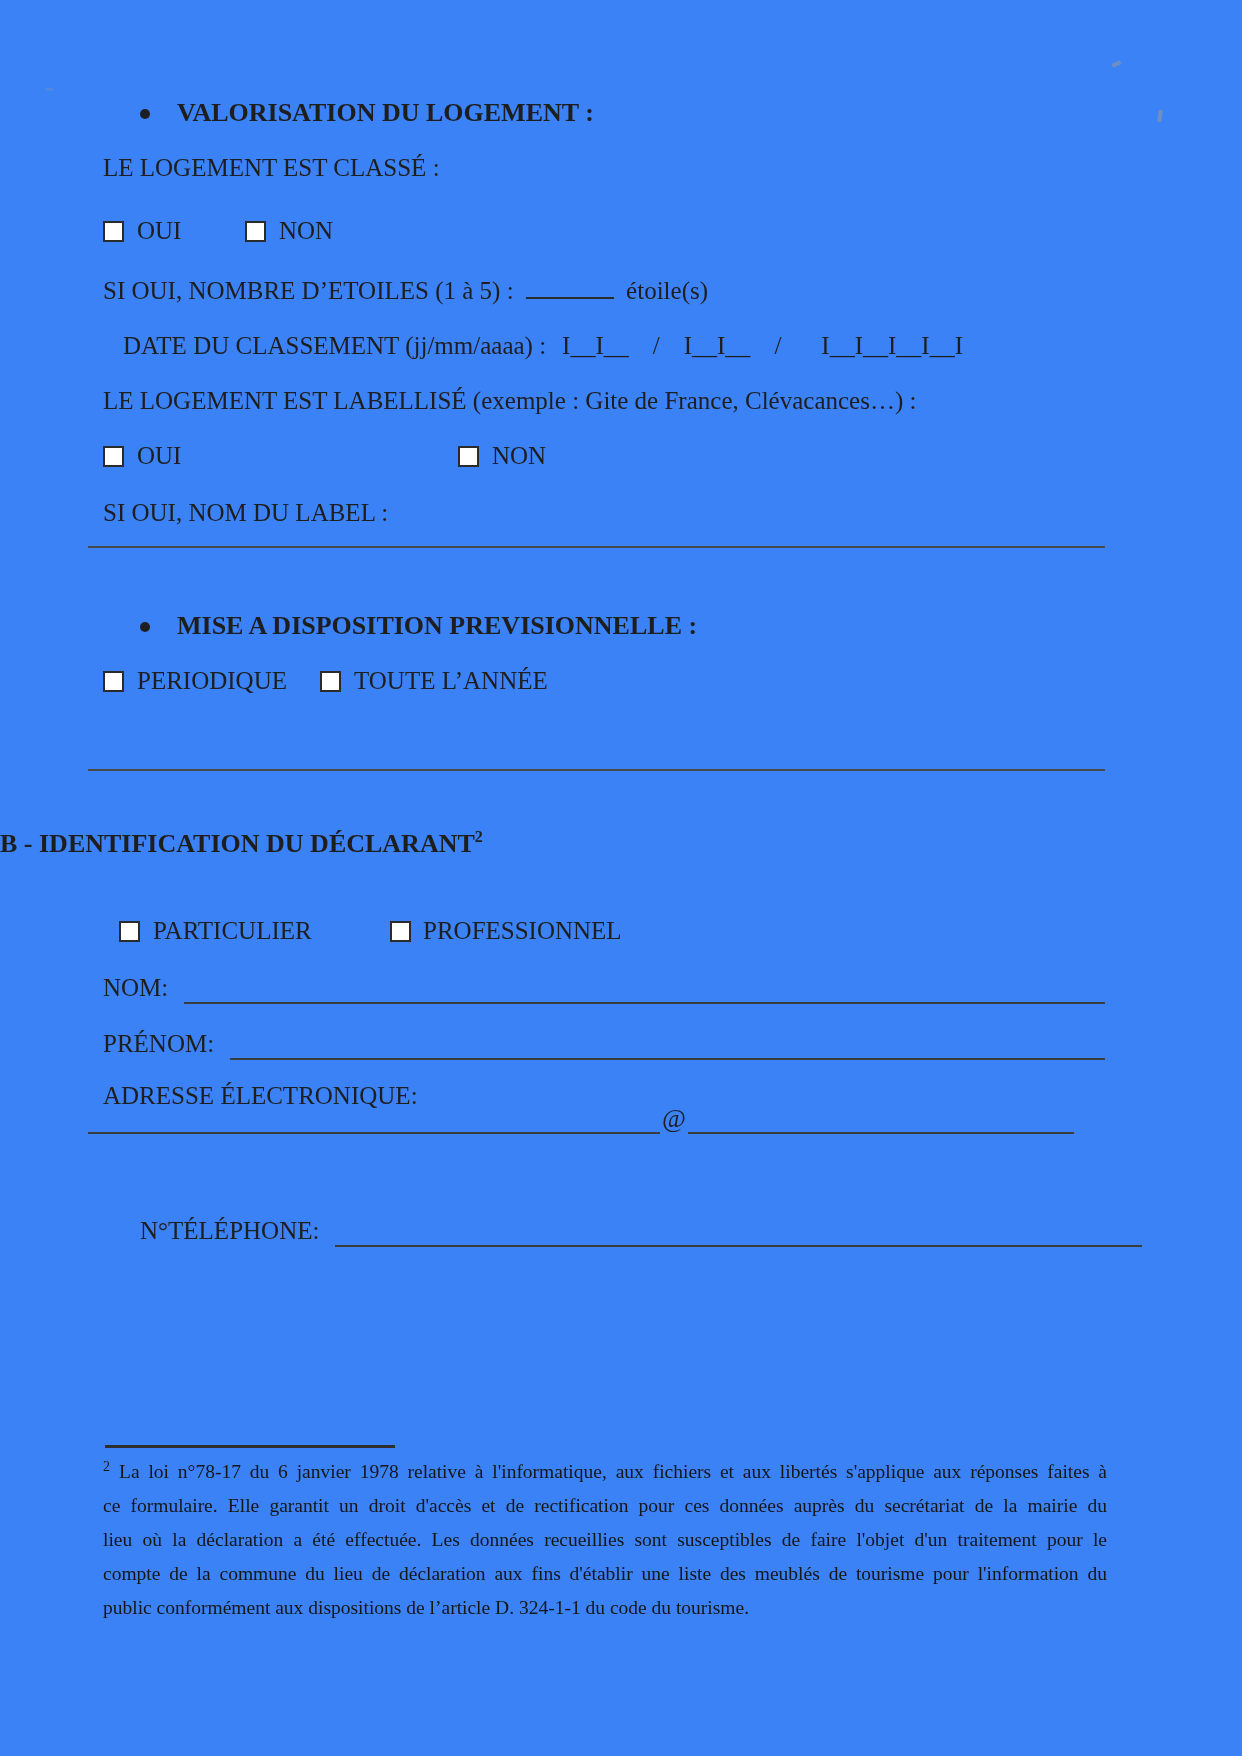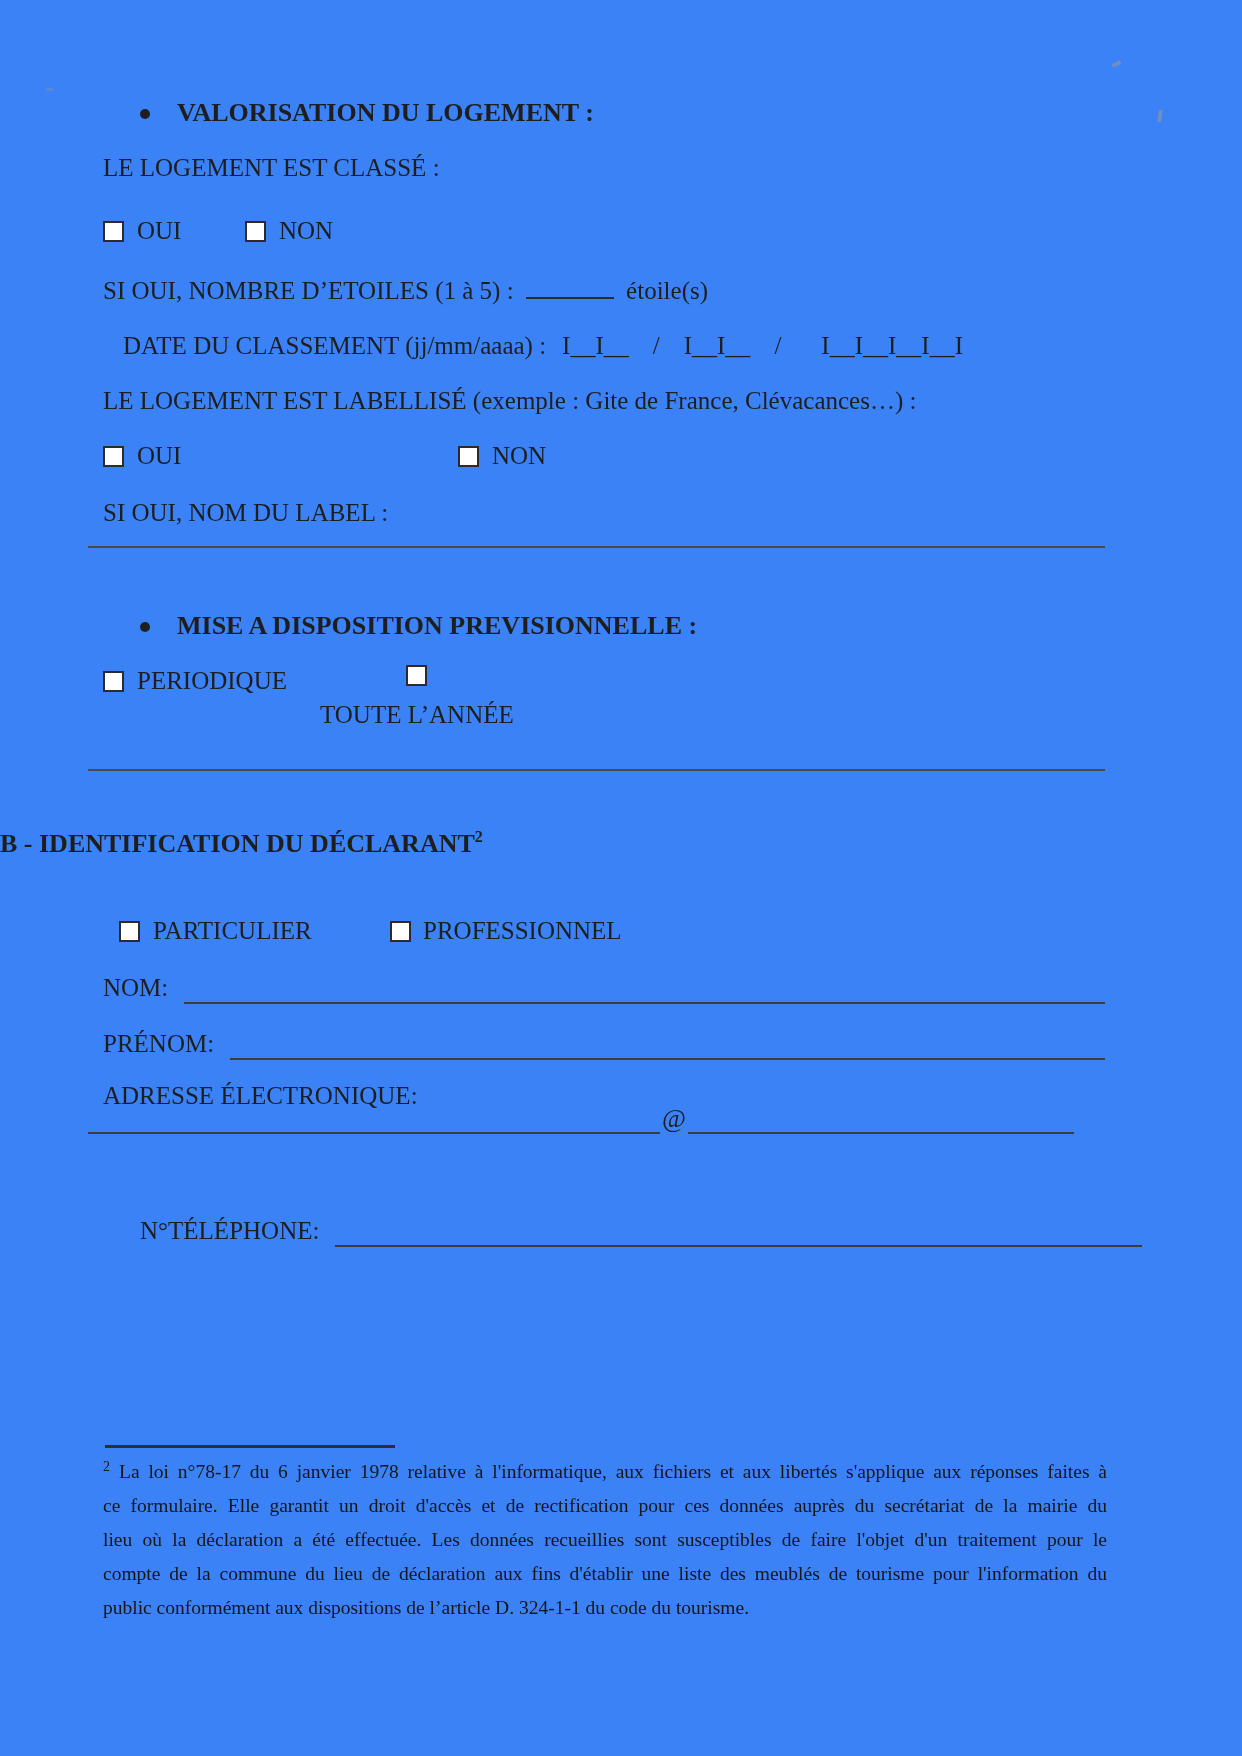--- a/index.html
+++ b/index.html
@@ -117,21 +117,21 @@
 
   <div class="abs heading-row" style="left:140px; top:610px;">
     <span class="bullet"></span>
     <span class="heading-text">MISE A DISPOSITION PREVISIONNELLE :</span>
   </div>
 
   <div class="abs cb-item" style="left:103px; top:665px;">
     <span class="checkbox"></span>
     <span class="label">PERIODIQUE</span>
   </div>
-  <div class="abs cb-item" style="left:320px; top:665px;flex-direction:column;">
+  <div class="abs cb-item" style="left:320px; top:665px;">
     <span class="checkbox"></span>
     <span class="label">TOUTE L’ANNÉE</span>
   </div>
 
 
   <div class="abs rule" style="left:88px; top:769px; width:1017px;"></div>
 
   <div class="abs center-heading" style="top:828px;">
     <span>B - IDENTIFICATION DU DÉCLARANT</span><sup class="ref">2</sup>
   </div>

